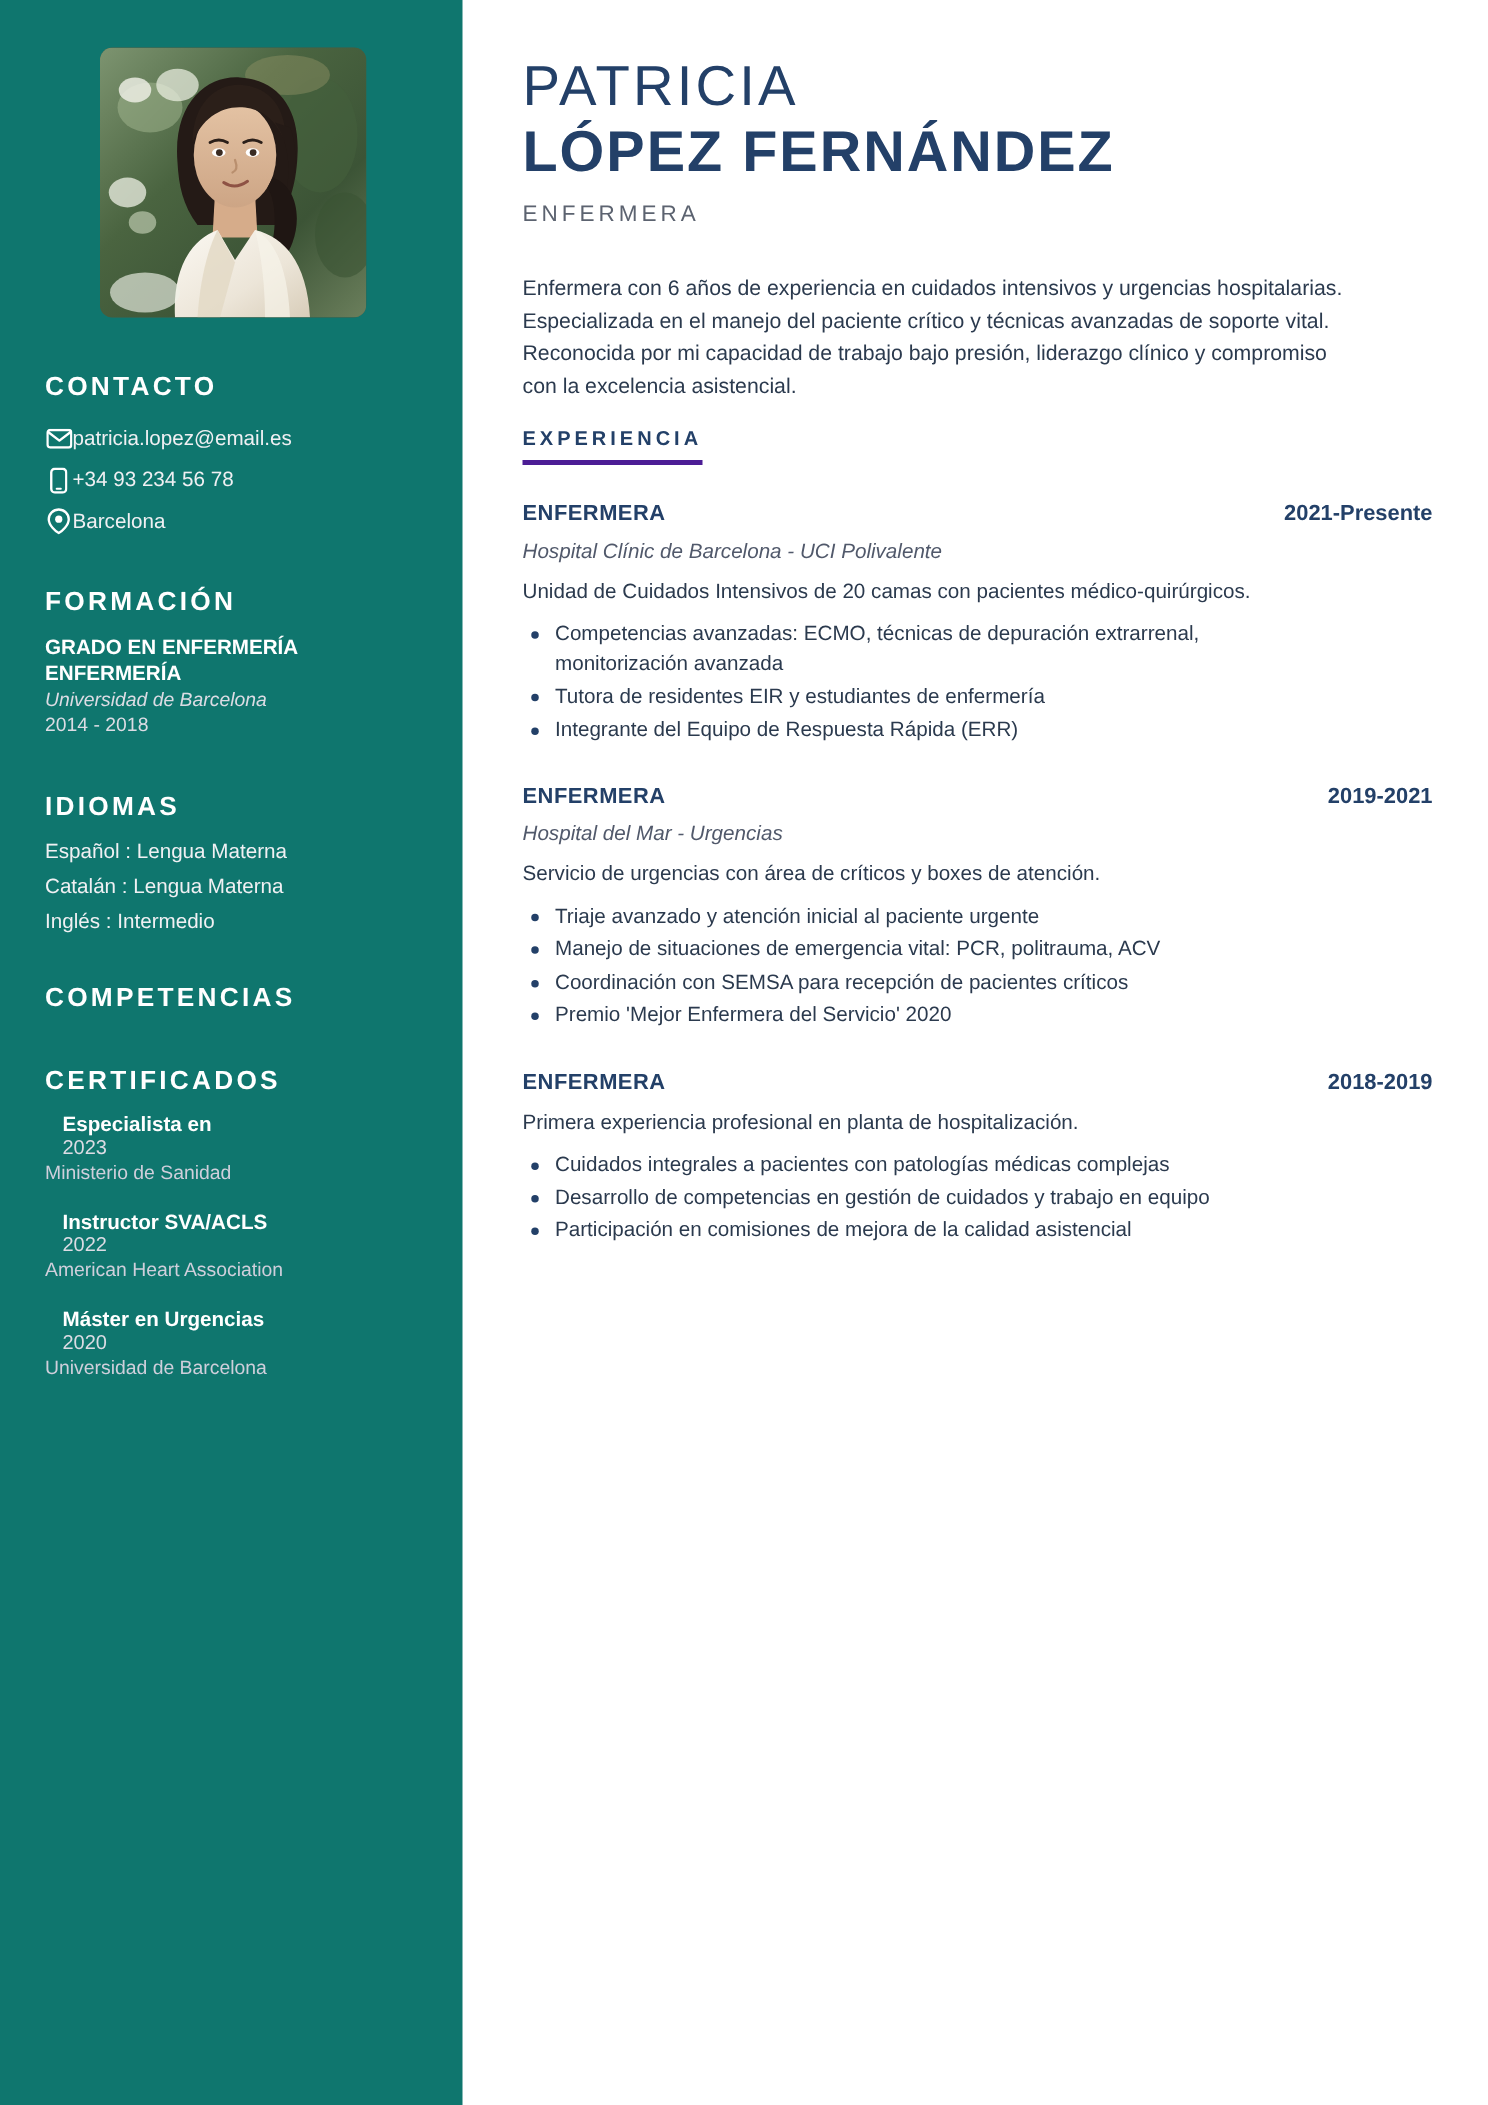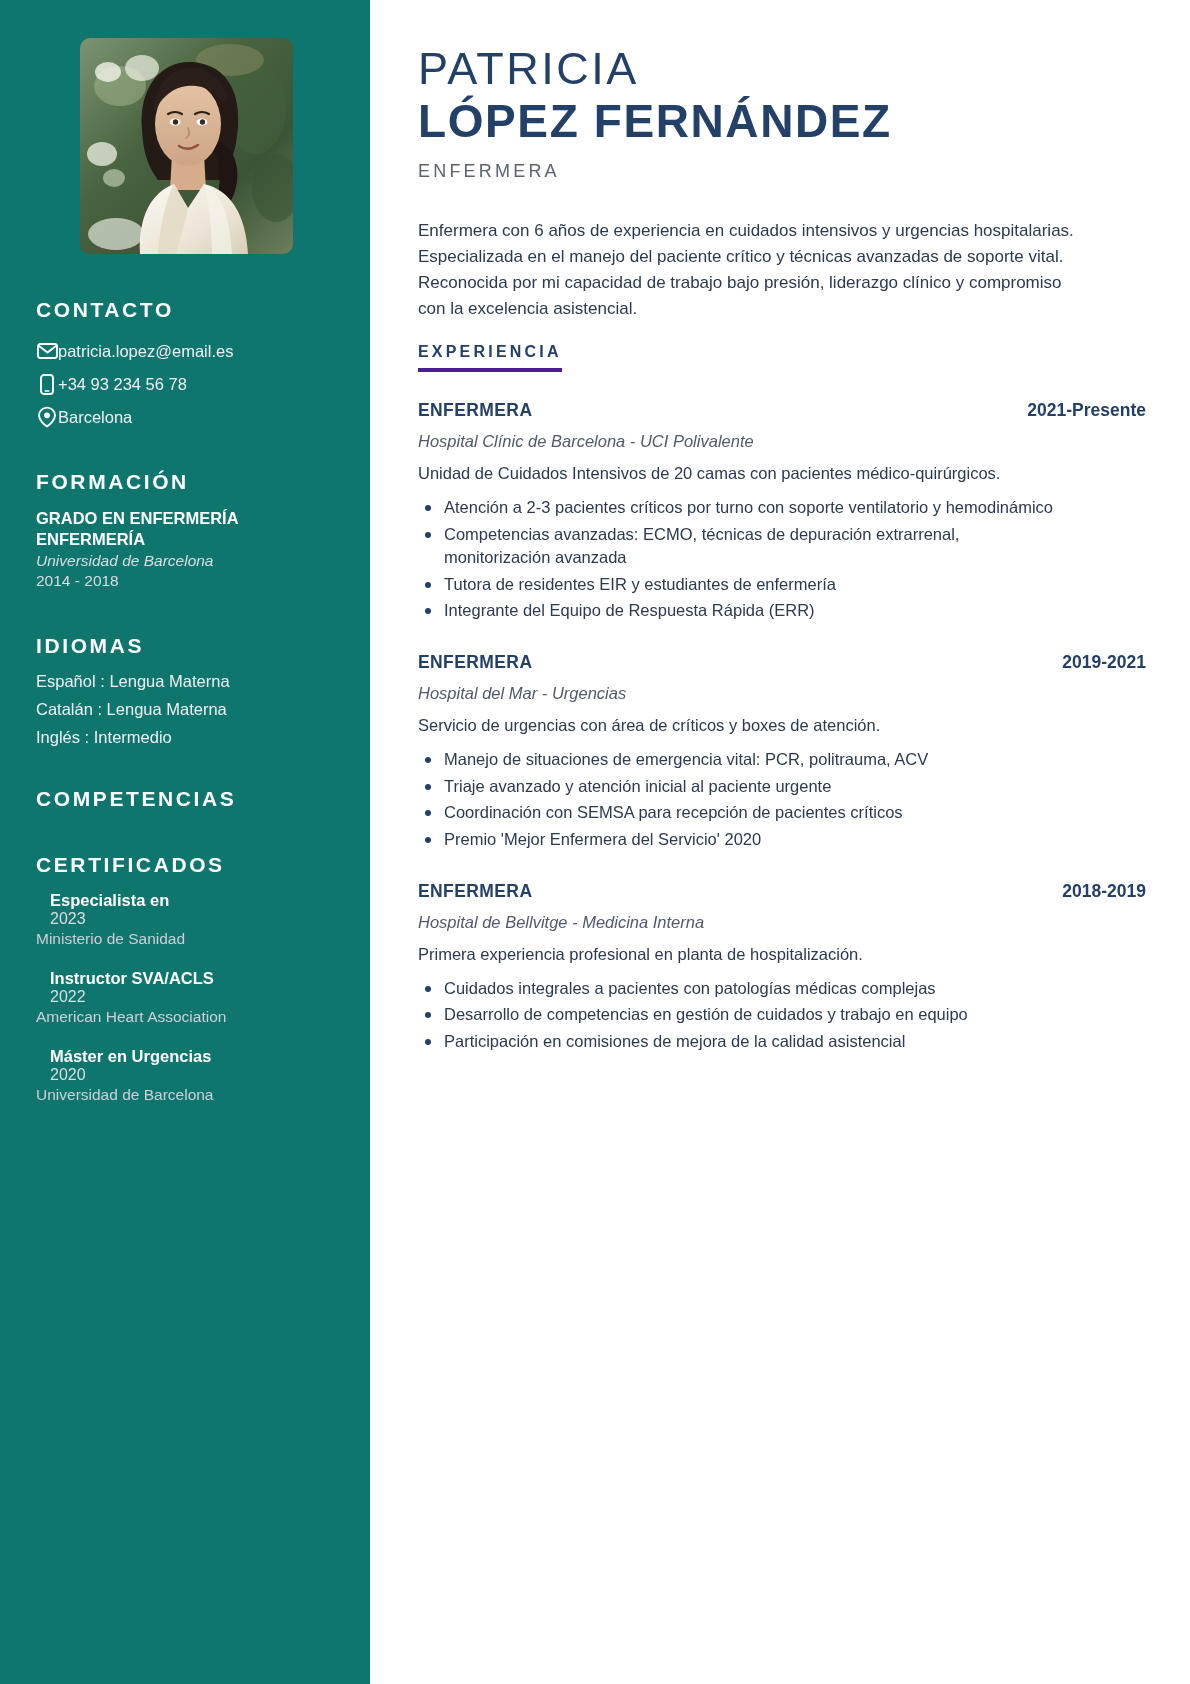--- a/index.html
+++ b/index.html
@@ -392,50 +392,48 @@
 
     
     <section class="job">
       <div class="job-head">
         <span class="job-role">ENFERMERA</span>
         <span class="job-dates">2021-Presente</span>
       </div>
       <div class="job-org">Hospital Clínic de Barcelona - UCI Polivalente</div>
       <div class="job-desc">Unidad de Cuidados Intensivos de 20 camas con pacientes médico-quirúrgicos.</div>
       <ul class="job-bullets">
-        <li>Atención a 2-3 pacientes críticos por turno con soporte ventilatorio y hemodinámico</li>
         <li>Competencias avanzadas: ECMO, técnicas de depuración extrarrenal, monitorización avanzada</li>
         <li>Tutora de residentes EIR y estudiantes de enfermería</li>
         <li>Integrante del Equipo de Respuesta Rápida (ERR)</li>
       </ul>
     </section>
 
     
     <section class="job">
       <div class="job-head">
         <span class="job-role">ENFERMERA</span>
         <span class="job-dates">2019-2021</span>
       </div>
       <div class="job-org">Hospital del Mar - Urgencias</div>
       <div class="job-desc">Servicio de urgencias con área de críticos y boxes de atención.</div>
       <ul class="job-bullets">
+        <li>Triaje avanzado y atención inicial al paciente urgente</li>
         <li>Manejo de situaciones de emergencia vital: PCR, politrauma, ACV</li>
-        <li>Triaje avanzado y atención inicial al paciente urgente</li>
         <li>Coordinación con SEMSA para recepción de pacientes críticos</li>
         <li>Premio 'Mejor Enfermera del Servicio' 2020</li>
       </ul>
     </section>
 
     
     <section class="job">
       <div class="job-head">
         <span class="job-role">ENFERMERA</span>
         <span class="job-dates">2018-2019</span>
       </div>
-      <div class="job-org">Hospital de Bellvitge - Medicina Interna</div>
       <div class="job-desc">Primera experiencia profesional en planta de hospitalización.</div>
       <ul class="job-bullets">
         <li>Cuidados integrales a pacientes con patologías médicas complejas</li>
         <li>Desarrollo de competencias en gestión de cuidados y trabajo en equipo</li>
         <li>Participación en comisiones de mejora de la calidad asistencial</li>
       </ul>
     </section>
 
   </main>
 </div>

